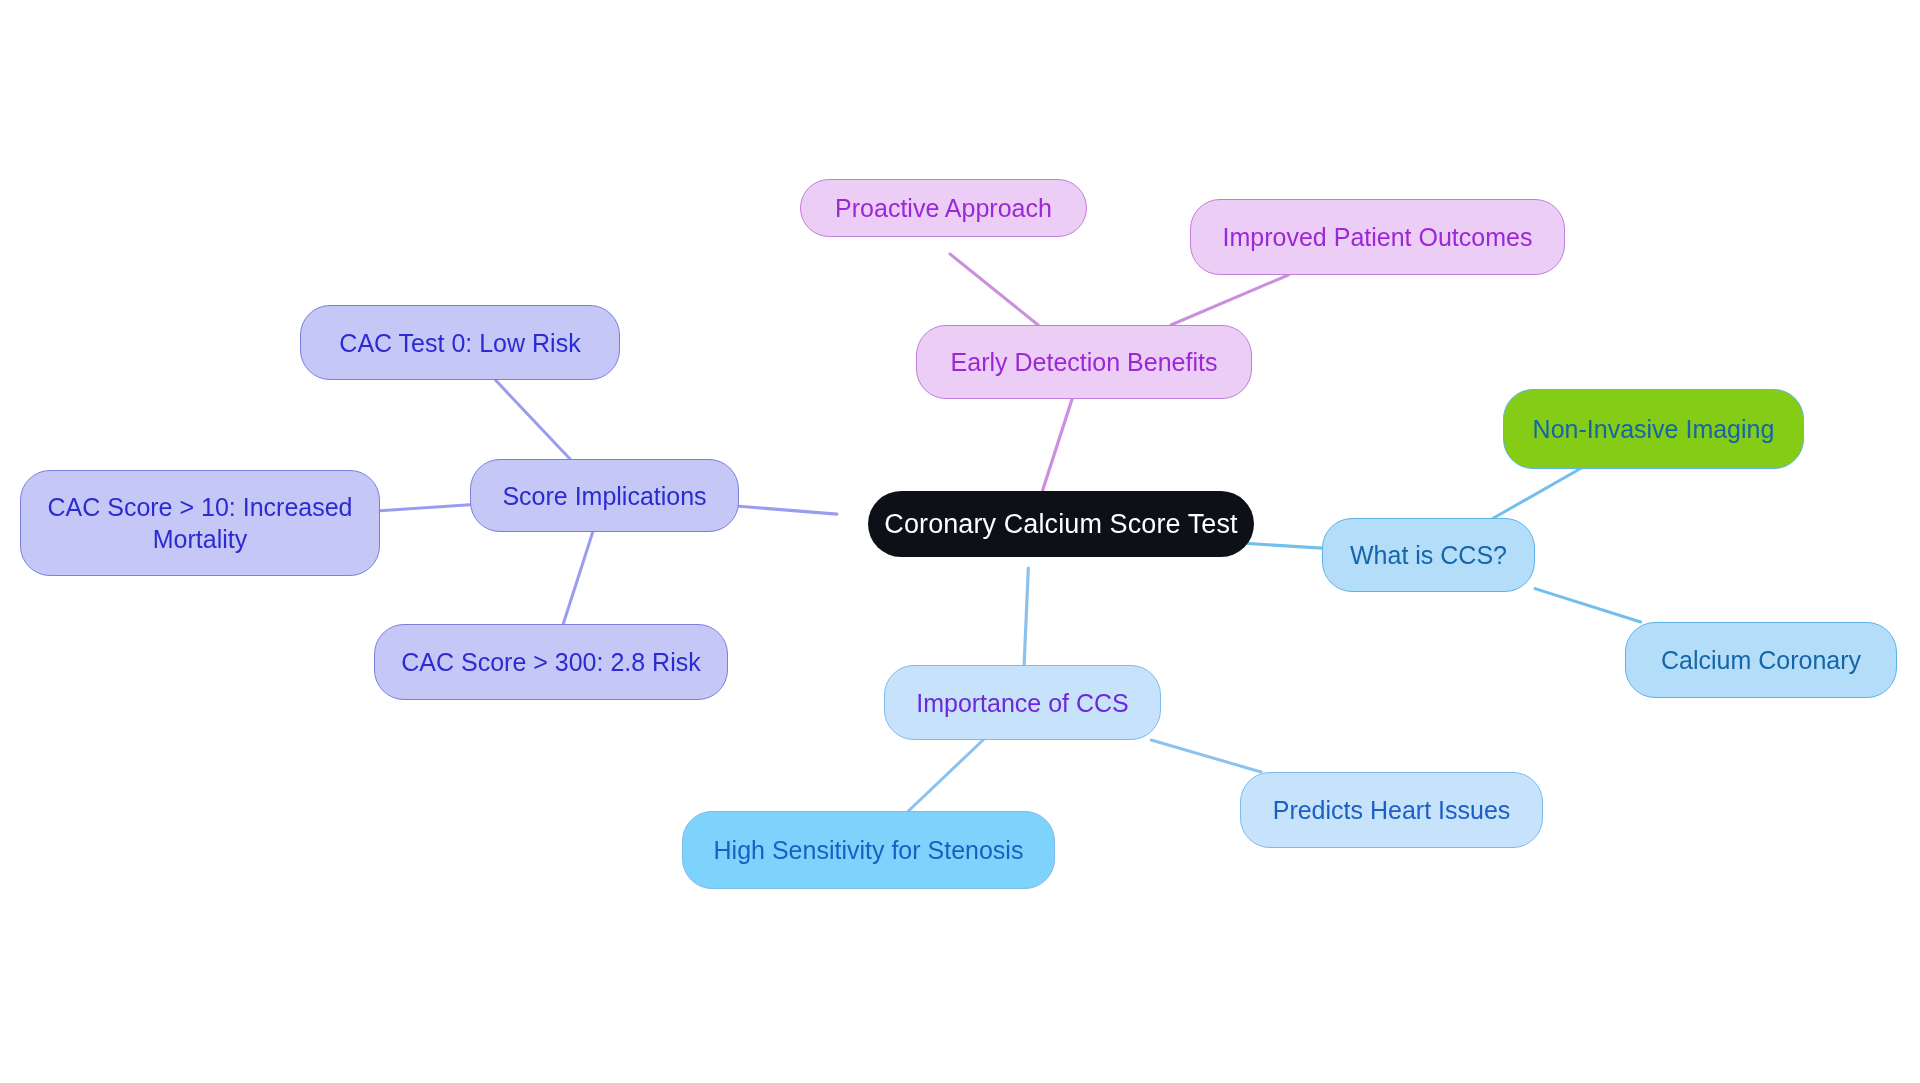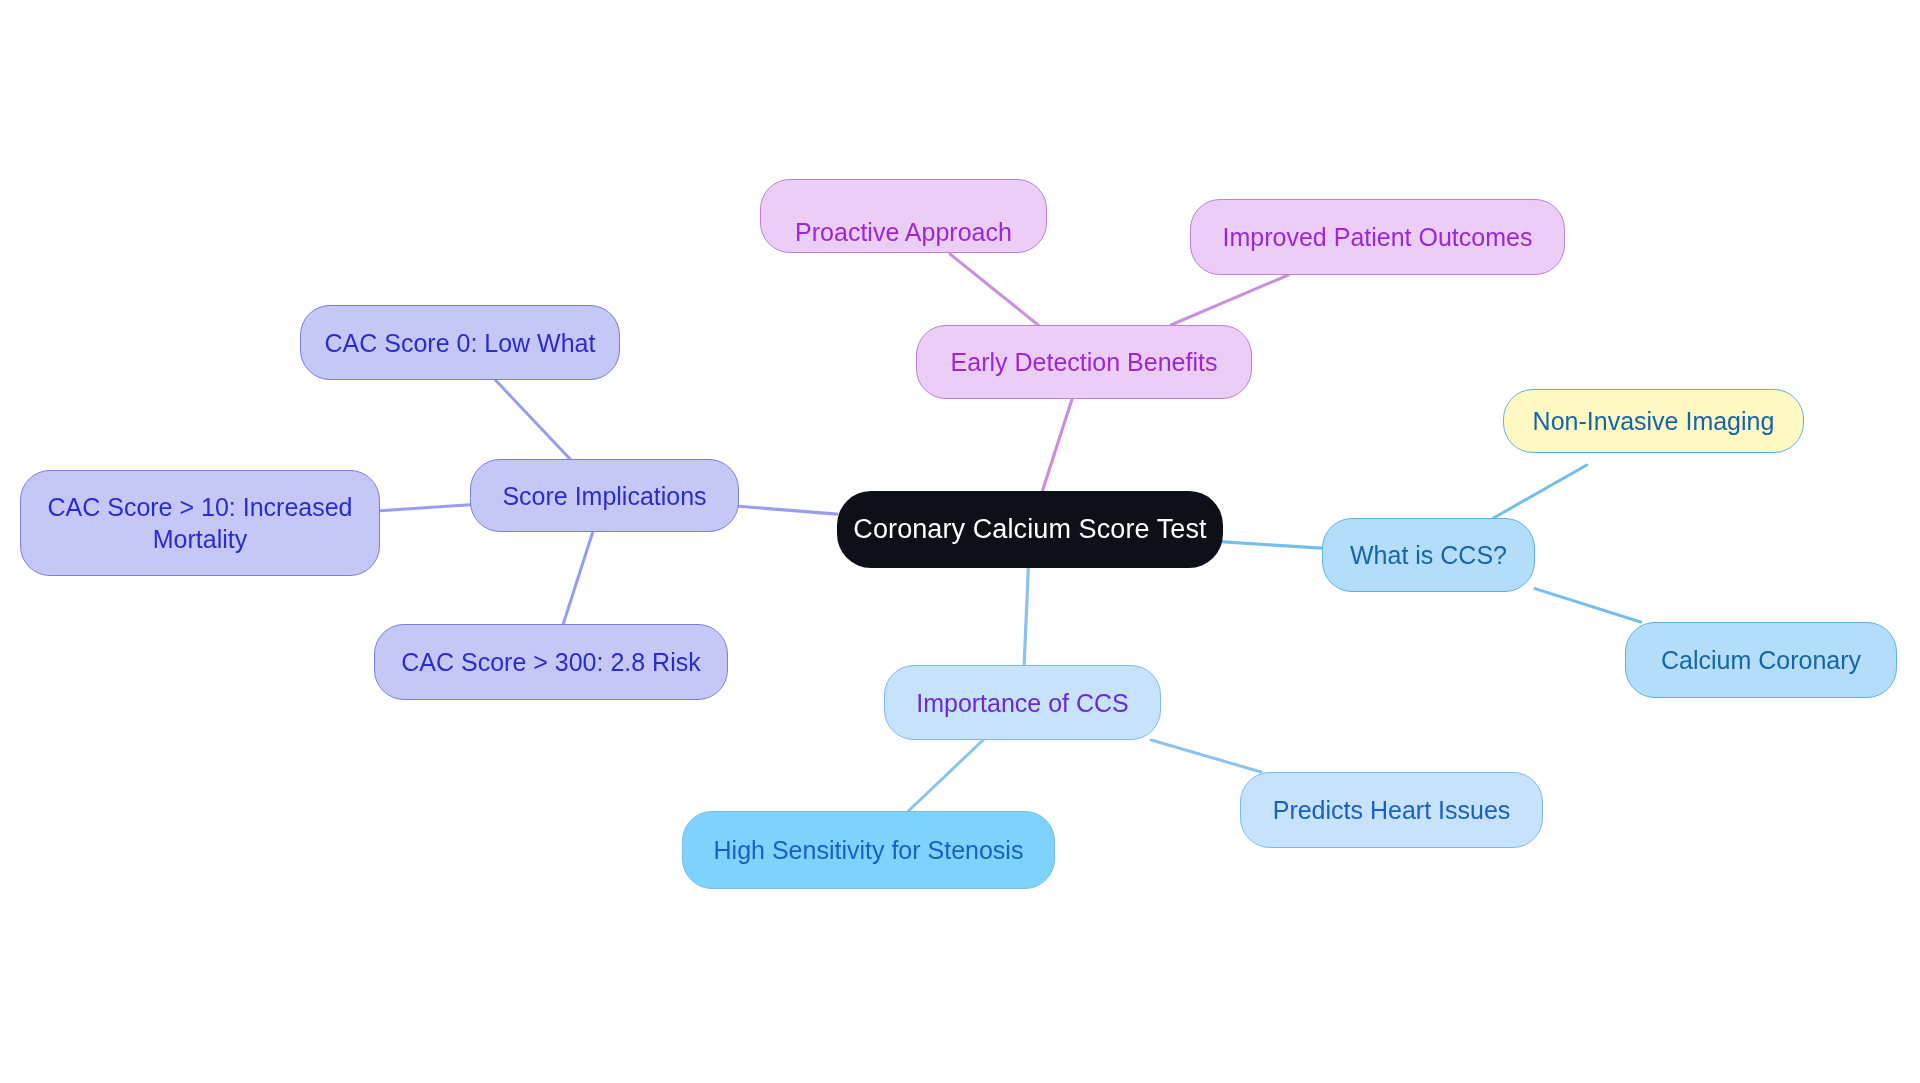--- a/index.html
+++ b/index.html
@@ -67,29 +67,29 @@
       <line x1="1038.0996563573883" y1="325" x2="950.020618556701" y2="254" stroke="#cb8fe0" stroke-width="3" stroke-linecap="round"></line>
       <line x1="1170.876" y1="325" x2="1288.276" y2="275" stroke="#cb8fe0" stroke-width="3" stroke-linecap="round"></line>
       <line x1="1223" y1="541.8500627352572" x2="1322" y2="548.185069008783" stroke="#73bfec" stroke-width="3.2" stroke-linecap="round"></line>
       <line x1="1493.5390625" y1="518" x2="1586.703125" y2="465" stroke="#73bfec" stroke-width="3" stroke-linecap="round"></line>
       <line x1="1535" y1="588.6315789473684" x2="1640.6666666666667" y2="622" stroke="#73bfec" stroke-width="3" stroke-linecap="round"></line>
       <line x1="1028.3309248554913" y1="568" x2="1024.1257225433526" y2="665" stroke="#8cc2ee" stroke-width="3.2" stroke-linecap="round"></line>
       <line x1="983.0802047781569" y1="740" x2="908.4453924914676" y2="811" stroke="#8cc2ee" stroke-width="3" stroke-linecap="round"></line>
       <line x1="1151.2209302325582" y1="740" x2="1261.0627906976745" y2="772" stroke="#8cc2ee" stroke-width="3" stroke-linecap="round"></line>
     </svg>
   <div id="nodes">
-      <div class="node root" style="left: 837px; top: 491px; width: 386px; height: 77px; background: rgb(13, 17, 23); border-color: rgb(13, 17, 23); color: rgb(255, 255, 255);"><span>Coronary Calcium Score Test</span></div>
+      <div class="node root" style="left: 868px; top: 491px; width: 386px; height: 66px; background: rgb(13, 17, 23); border-color: rgb(13, 17, 23); color: rgb(255, 255, 255);"><span>Coronary Calcium Score Test</span></div>
       <div class="node branch" style="left: 470px; top: 459px; width: 269px; height: 73px; background: rgb(197, 199, 247); border-color: rgb(123, 127, 220); color: rgb(43, 43, 208); align-items: center;"><span>Score Implications</span></div>
-      <div class="node leaf" style="left: 300px; top: 305px; width: 320px; height: 75px; background: rgb(197, 199, 247); border-color: rgb(123, 127, 220); color: rgb(43, 43, 208);"><span>CAC Score 0: Low What</span></div>
+      <div class="node leaf" style="left: 300px; top: 305px; width: 320px; height: 75px; background: rgb(197, 199, 247); border-color: rgb(123, 127, 220); color: rgb(43, 43, 208);"><span>CAC Test 0: Low Risk</span></div>
       <div class="node leaf" style="left: 20px; top: 470px; width: 360px; height: 106px; background: rgb(197, 199, 247); border-color: rgb(123, 127, 220); color: rgb(43, 43, 208);"><span>CAC Score &gt; 10: Increased
 Mortality</span></div>
       <div class="node leaf" style="left: 374px; top: 624px; width: 354px; height: 76px; background: rgb(197, 199, 247); border-color: rgb(123, 127, 220); color: rgb(43, 43, 208);"><span>CAC Score &gt; 300: 2.8 Risk</span></div>
       <div class="node branch" style="left: 916px; top: 325px; width: 336px; height: 74px; background: rgb(236, 205, 245); border-color: rgb(192, 127, 216); color: rgb(155, 39, 214);"><span>Early Detection Benefits</span></div>
-      <div class="node leaf" style="left: 760px; top: 179px; width: 287px; height: 74px; background: rgb(236, 205, 245); border-color: rgb(192, 127, 216); color: rgb(155, 39, 214); align-items: flex-end;"><span>Proactive Approach</span></div>
+      <div class="node leaf" style="left: 800px; top: 179px; width: 287px; height: 58px; background: rgb(236, 205, 245); border-color: rgb(192, 127, 216); color: rgb(155, 39, 214);"><span>Proactive Approach</span></div>
       <div class="node leaf" style="left: 1190px; top: 199px; width: 375px; height: 76px; background: rgb(236, 205, 245); border-color: rgb(192, 127, 216); color: rgb(155, 39, 214);"><span>Improved Patient Outcomes</span></div>
       <div class="node branch" style="left: 1322px; top: 518px; width: 213px; height: 74px; background: rgb(179, 221, 248); border-color: rgb(92, 179, 232); color: rgb(21, 101, 168); align-items: center;"><span>What is CCS?</span></div>
-      <div class="node leaf" style="left: 1503px; top: 389px; width: 301px; height: 64px; background: #fef9c3; border-color: rgb(92, 179, 232); color: rgb(21, 101, 168);"><span>Non-Invasive Imaging</span></div>
+      <div class="node leaf" style="left: 1503px; top: 389px; width: 301px; height: 80px; background: #84cc16; border-color: rgb(92, 179, 232); color: rgb(21, 101, 168);"><span>Non-Invasive Imaging</span></div>
       <div class="node leaf" style="left: 1625px; top: 622px; width: 272px; height: 76px; background: rgb(179, 221, 248); border-color: rgb(92, 179, 232); color: rgb(21, 101, 168);"><span>Calcium Coronary</span></div>
       <div class="node branch" style="left: 884px; top: 665px; width: 277px; height: 75px; background: rgb(199, 226, 251); border-color: rgb(127, 185, 234); color: #6d28d9;"><span>Importance of CCS</span></div>
       <div class="node leaf" style="left: 682px; top: 811px; width: 373px; height: 78px; background: #7dd3fc; border-color: rgb(127, 185, 234); color: rgb(27, 95, 196);"><span>High Sensitivity for Stenosis</span></div>
       <div class="node leaf" style="left: 1240px; top: 772px; width: 303px; height: 76px; background: rgb(199, 226, 251); border-color: rgb(127, 185, 234); color: rgb(27, 95, 196);"><span>Predicts Heart Issues</span></div>
     </div>
 </div>
 
 </body></html>

